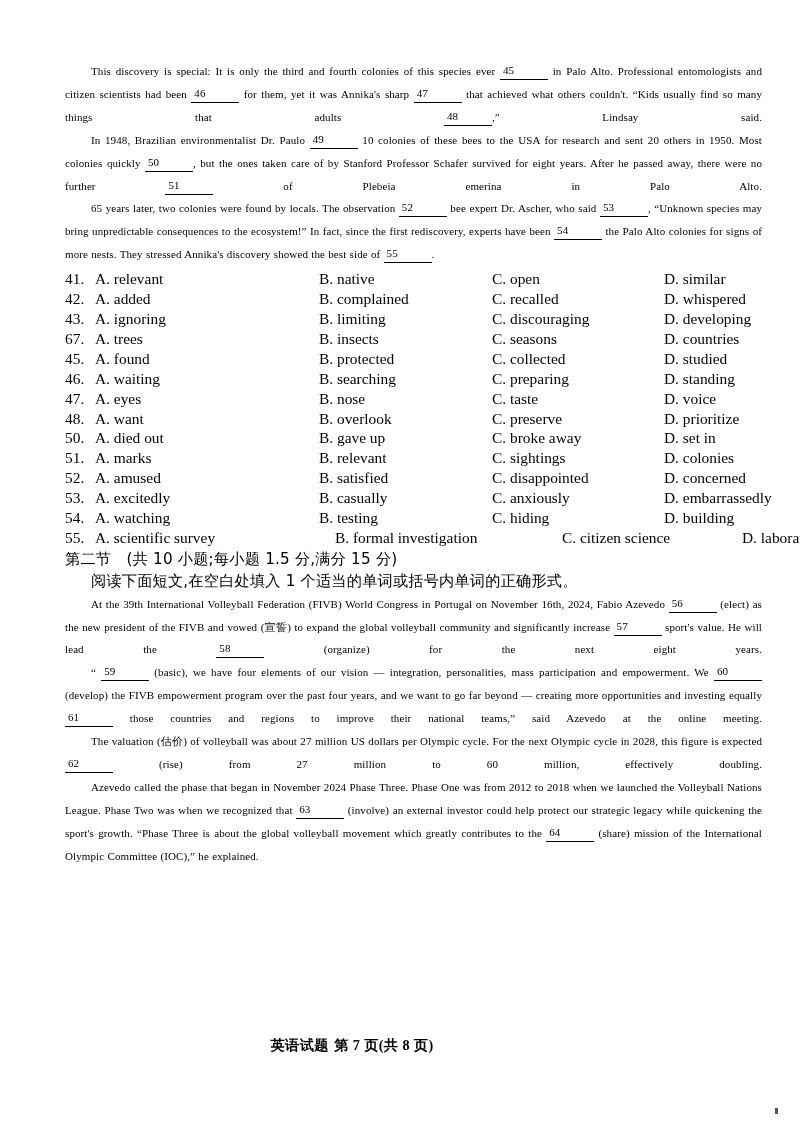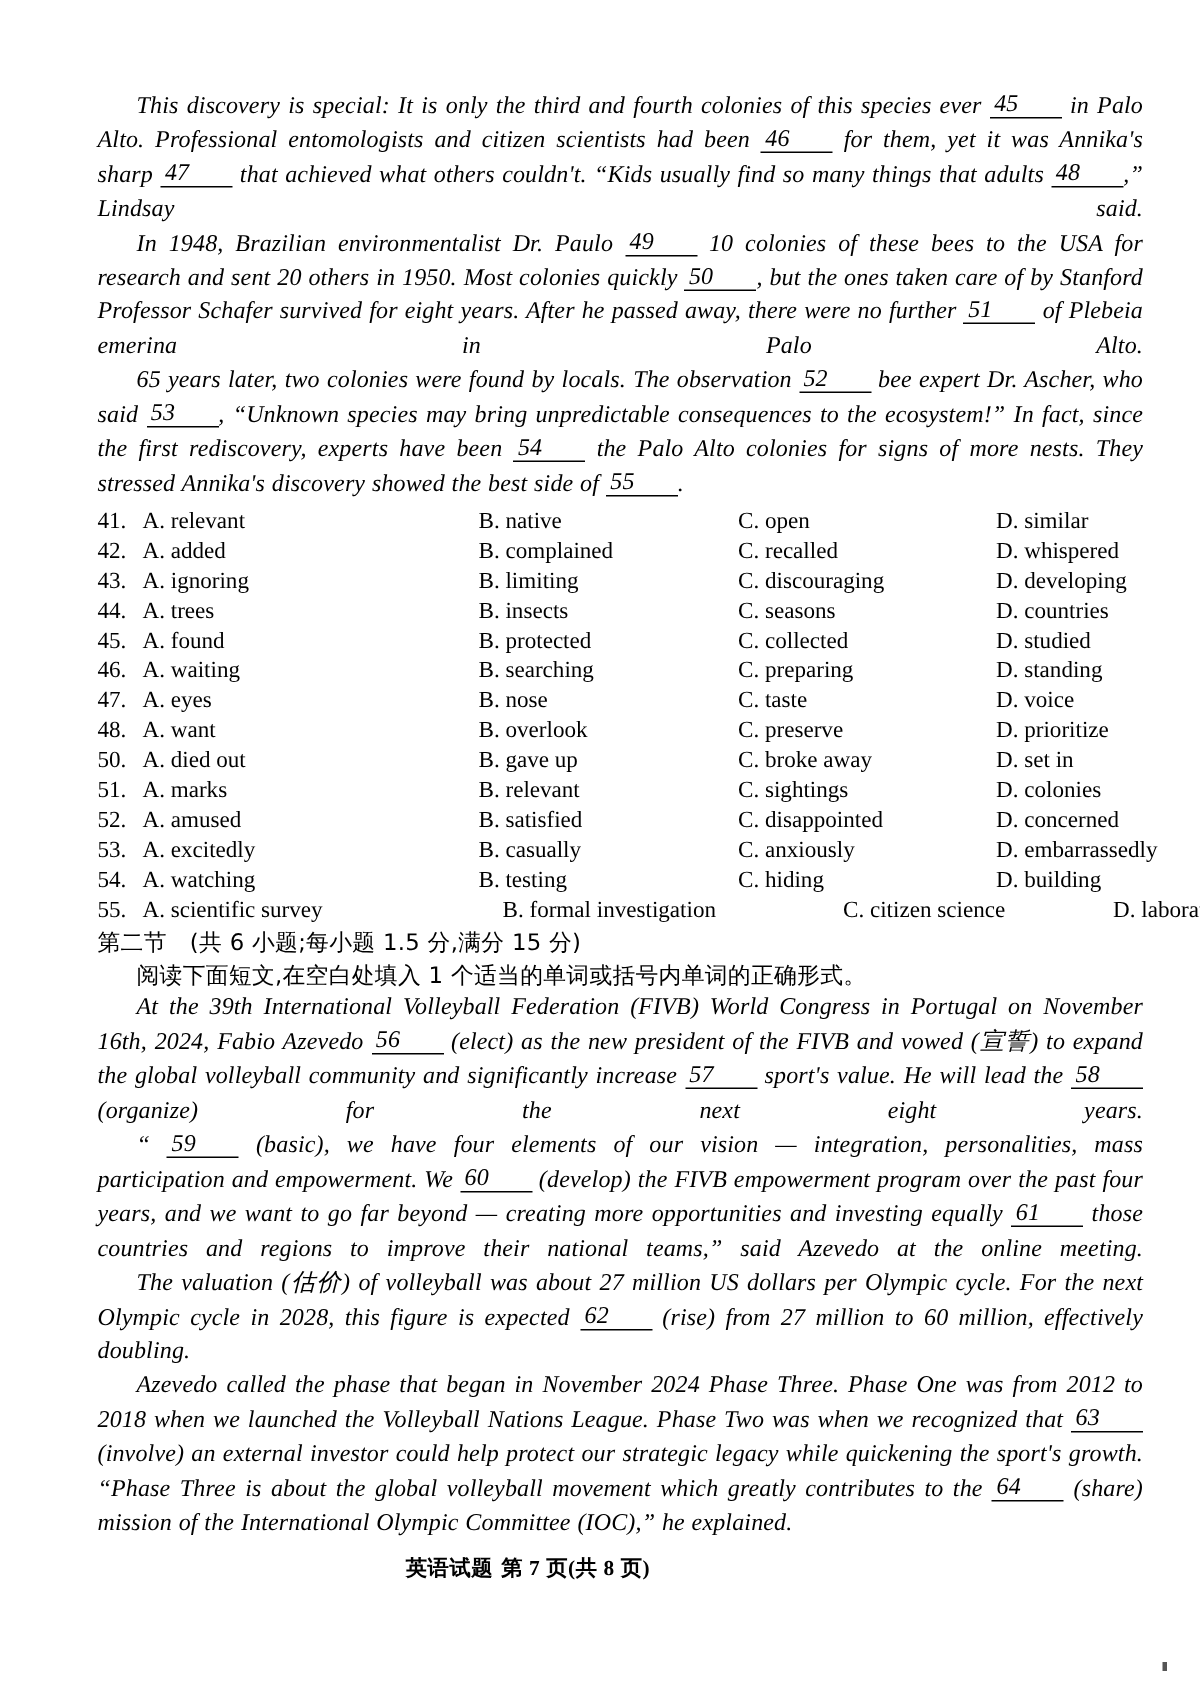--- a/index.html
+++ b/index.html
@@ -28,25 +28,24 @@
   .body-col {
     width: 697px;
   }
 
   
   p.para {
     margin: 0;
     text-align: justify;
     text-align-last: justify;
     text-justify: inter-word;
-    font-size: 16px;
+    font-size: 11px;
     line-height: 22.9px;
     letter-spacing: 0.1px;
     word-spacing: 0.4px;
-    font-style: italic;
   }
   p.para.lastnorm {
     text-align-last: left;
   }
   p.para .ind {
     display: inline-block;
     width: 26px;
   }
 
   
@@ -152,21 +151,21 @@
           <span class="od">D. whispered</span>
         </div>
         <div class="optrow">
           <span class="qn">43.</span>
           <span class="oa">A. ignoring</span>
           <span class="ob">B. limiting</span>
           <span class="oc">C. discouraging</span>
           <span class="od">D. developing</span>
         </div>
         <div class="optrow">
-          <span class="qn">44.</span>
+          <span class="qn">67.</span>
           <span class="oa">A. trees</span>
           <span class="ob">B. insects</span>
           <span class="oc">C. seasons</span>
           <span class="od">D. countries</span>
         </div>
         <div class="optrow">
           <span class="qn">45.</span>
           <span class="oa">A. found</span>
           <span class="ob">B. protected</span>
           <span class="oc">C. collected</span>
@@ -230,21 +229,21 @@
         </div>
         <div class="optrow wide">
           <span class="qn">55.</span>
           <span class="oa">A. scientific survey</span>
           <span class="ob">B. formal investigation</span>
           <span class="oc">C. citizen science</span>
           <span class="od">D. laboratory experiment</span>
         </div>
       </div>
 
-    <div class="cn-line">第二节　(共 6 小题;每小题 1.5 分,满分 15 分)</div>
+    <div class="cn-line">第二节　(共 10 小题;每小题 1.5 分,满分 15 分)</div>
     <div class="cn-line indent">阅读下面短文,在空白处填入 1 个适当的单词或括号内单词的正确形式。</div>
 
     <div id="grammar-passage">
         <p class="para"><span class="ind"></span>At the 39th International Volleyball Federation (FIVB) World Congress in Portugal on November 16th, 2024, Fabio Azevedo <span class="blank">56</span> (elect) as the new president of the FIVB and vowed (宣誓) to expand the global volleyball community and significantly increase <span class="blank">57</span> sport's value. He will lead the <span class="blank">58</span> (organize) for the next eight years.</p>
         <p class="para"><span class="ind"></span>“ <span class="blank">59</span> (basic), we have four elements of our vision — integration, personalities, mass participation and empowerment. We <span class="blank">60</span> (develop) the FIVB empowerment program over the past four years, and we want to go far beyond — creating more opportunities and investing equally <span class="blank">61</span> those countries and regions to improve their national teams,” said Azevedo at the online meeting.</p>
         <p class="para"><span class="ind"></span>The valuation (估价) of volleyball was about 27 million US dollars per Olympic cycle. For the next Olympic cycle in 2028, this figure is expected <span class="blank">62</span> (rise) from 27 million to 60 million, effectively doubling.</p>
         <p class="para lastnorm"><span class="ind"></span>Azevedo called the phase that began in November 2024 Phase Three. Phase One was from 2012 to 2018 when we launched the Volleyball Nations League. Phase Two was when we recognized that <span class="blank">63</span> (involve) an external investor could help protect our strategic legacy while quickening the sport's growth. “Phase Three is about the global volleyball movement which greatly contributes to the <span class="blank">64</span> (share) mission of the International Olympic Committee (IOC),” he explained.</p>
       </div>
 
   </div>

